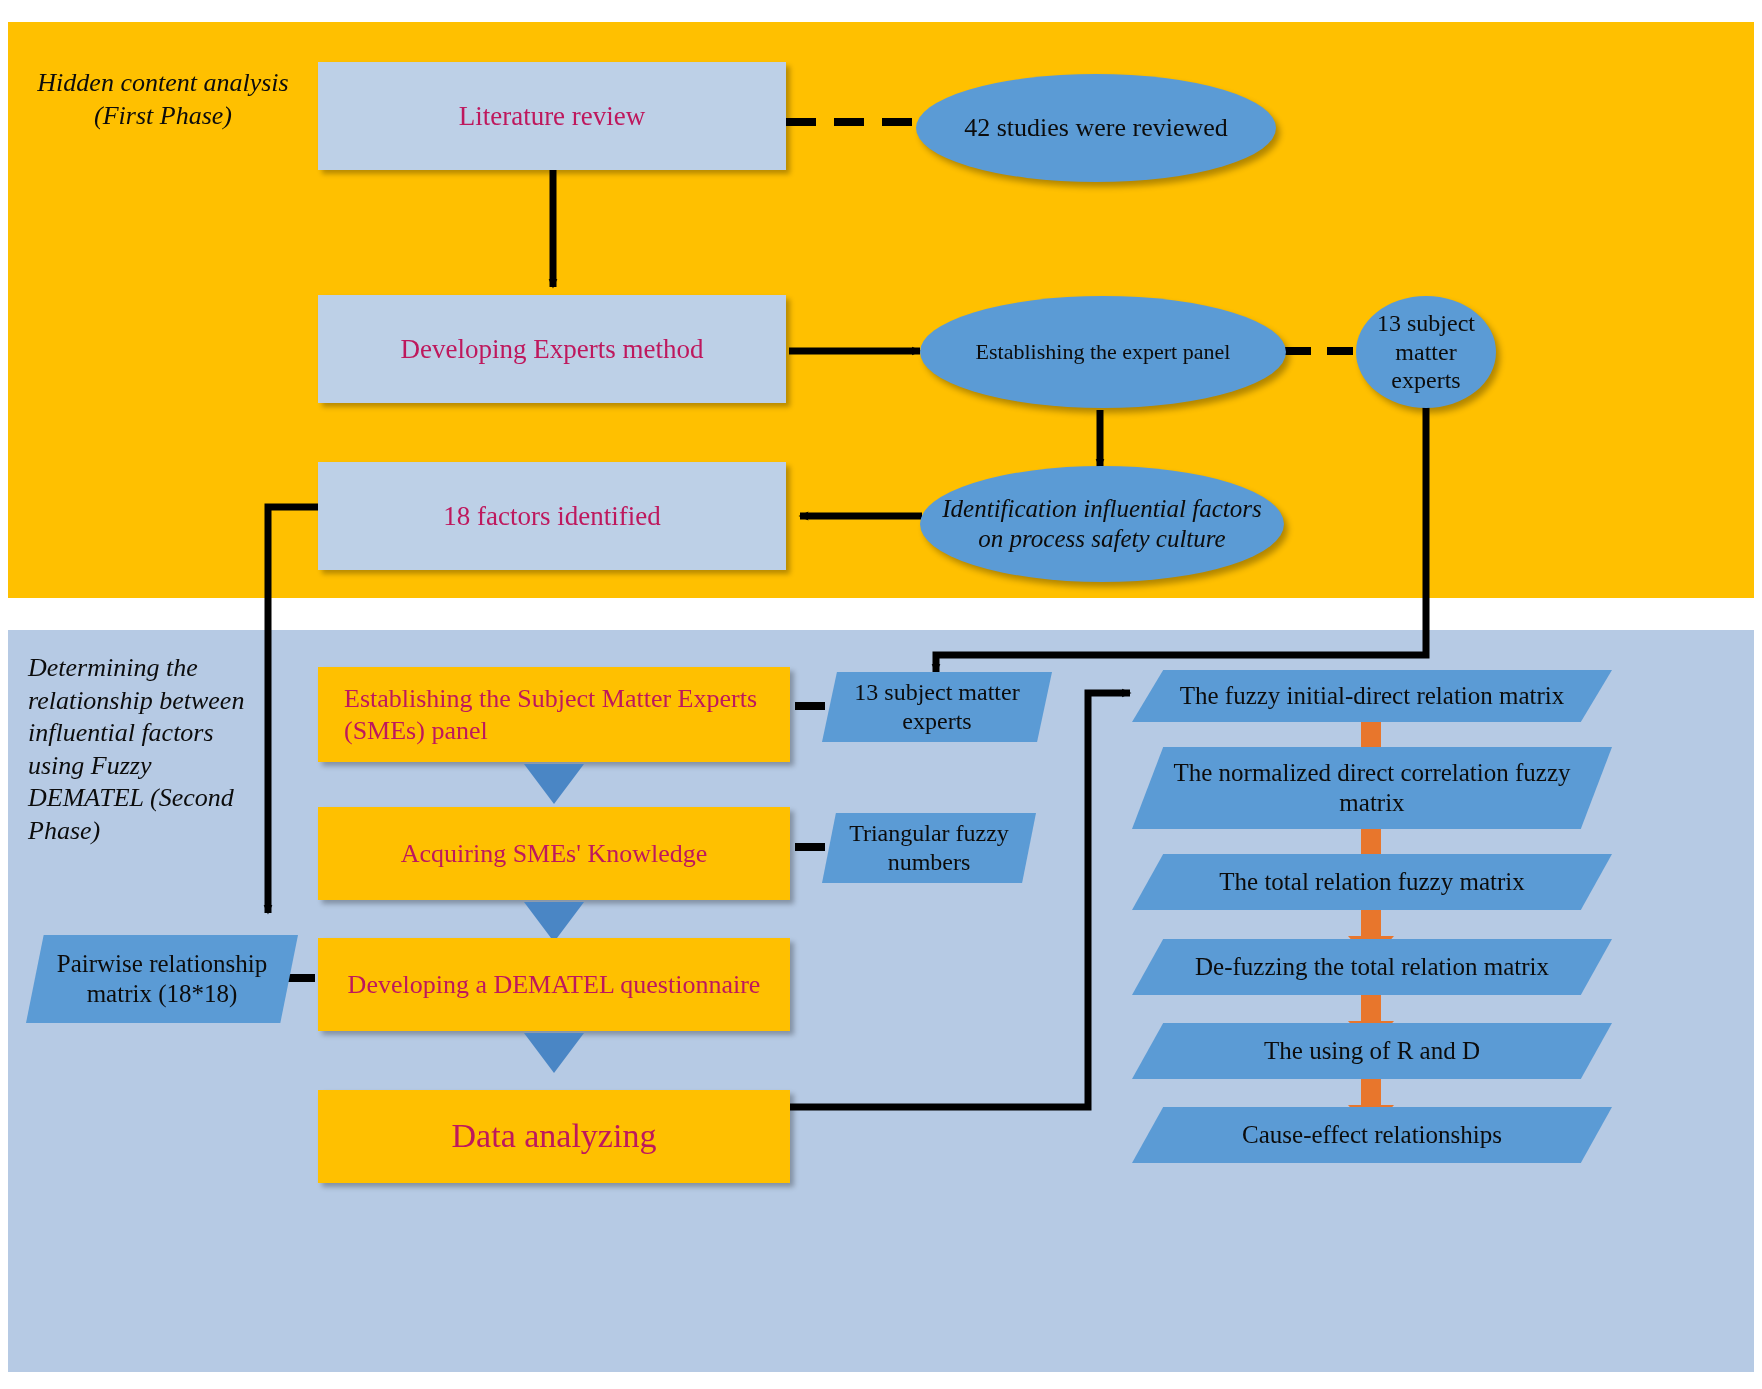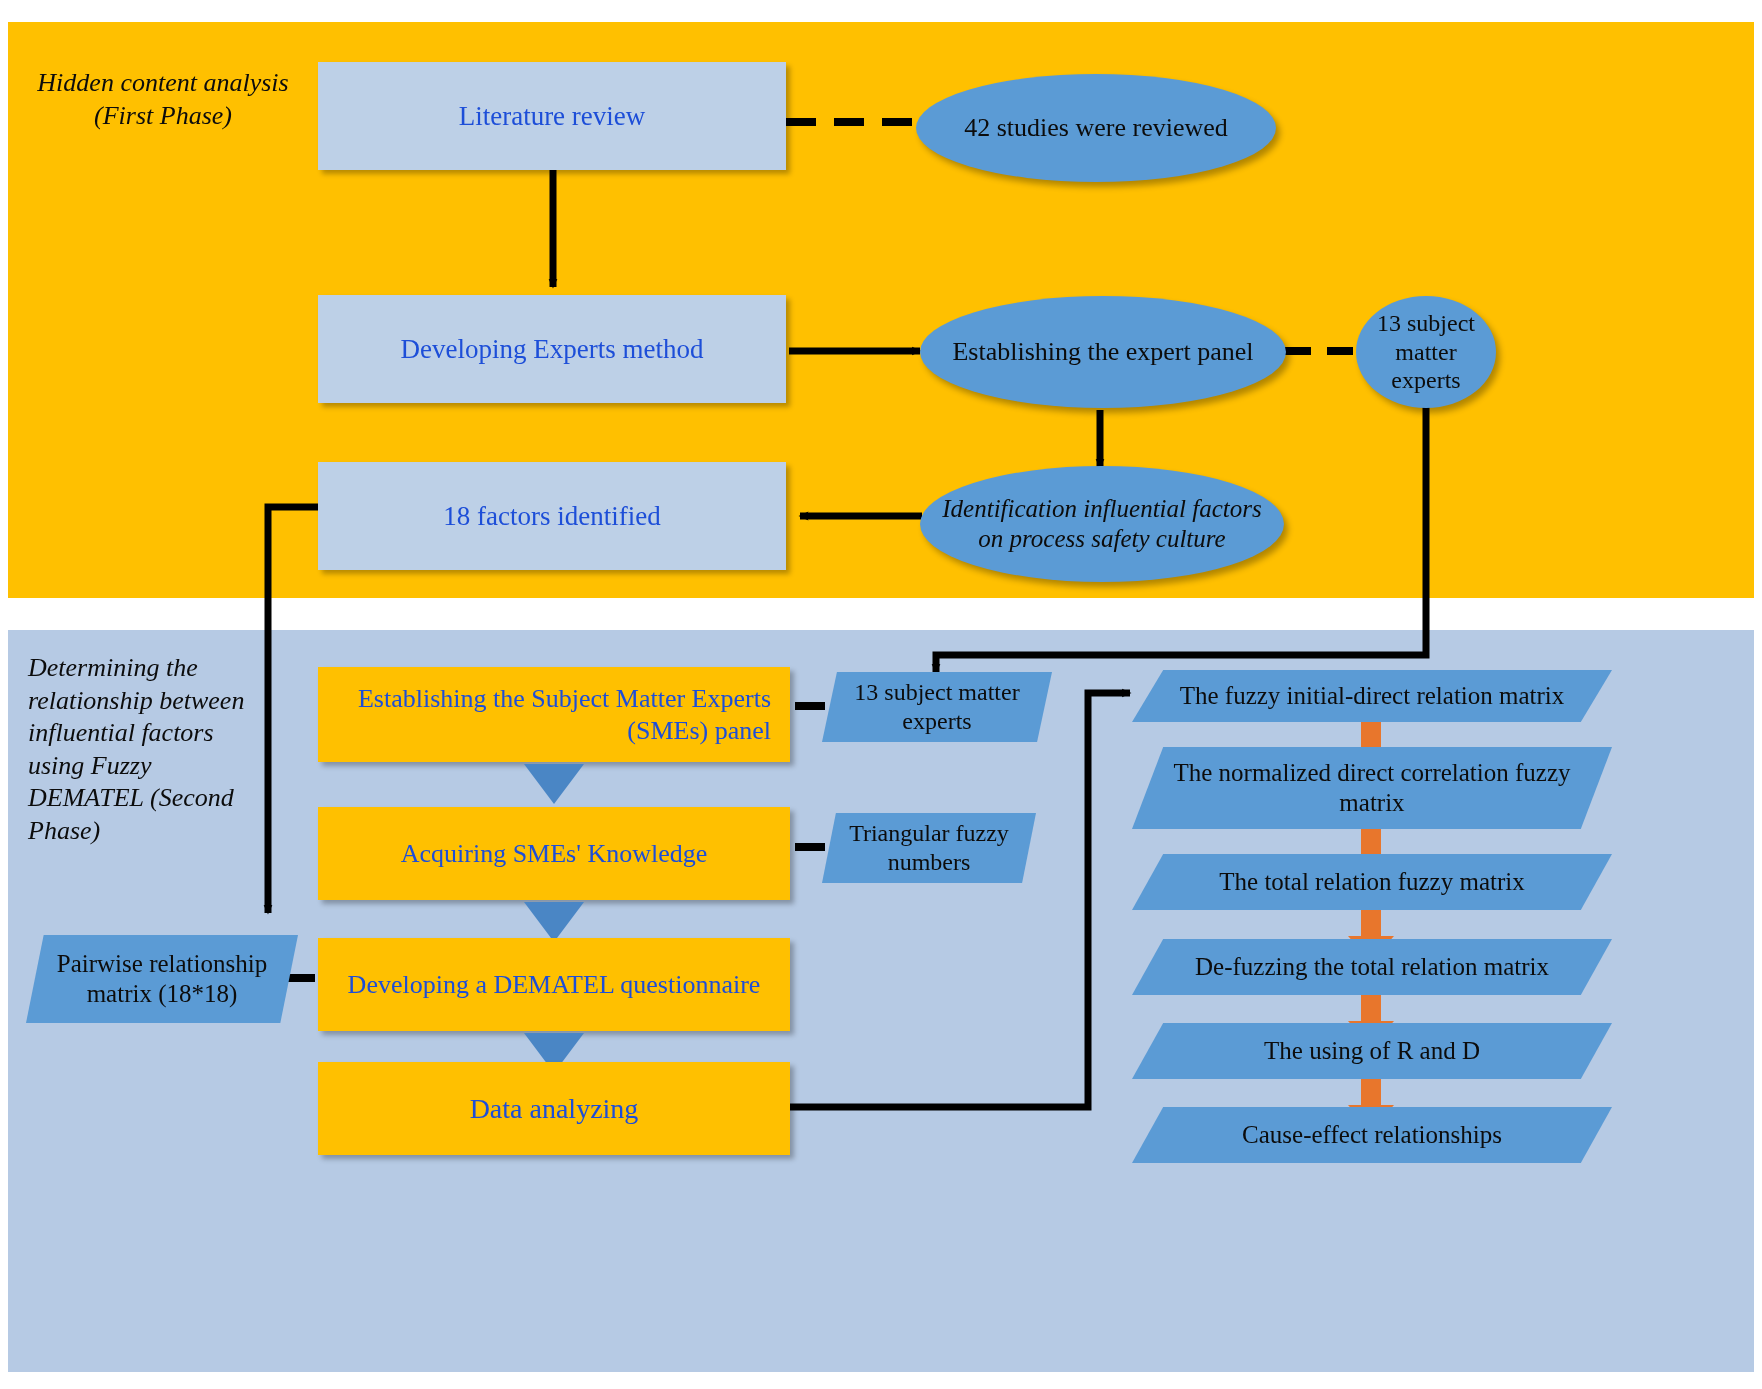--- a/index.html
+++ b/index.html
@@ -9,21 +9,21 @@
   .phase{position:absolute;box-sizing:border-box;}
   #phase1{left:8px;top:22px;width:1746px;height:576px;background:#FFC000;}
   #phase2{left:8px;top:630px;width:1746px;height:742px;background:#B6CAE4;}
 
   .phase-label{position:absolute;font-style:italic;color:#0c0c0c;line-height:1.25;}
   #phase1-label{left:28px;top:55px;width:270px;text-align:center;font-size:26px;margin-top:12px;}
   #phase2-label{left:28px;top:652px;width:240px;font-size:26px;text-align:left;}
 
   
   .rect{position:absolute;box-sizing:border-box;display:flex;align-items:center;justify-content:center;
-        text-align:right;color:#1d4ed8;line-height:1.2;padding:4px 19px;
+        text-align:left;color:#be185d;line-height:1.2;padding:4px 26px;
         box-shadow:4px 4px 5px rgba(0,0,0,0.28);}
   .rect.blue{background:#BDD0E7;}
   .rect.yellow{background:#FFC000;font-weight:normal;}
   .ellipse{position:absolute;box-sizing:border-box;display:flex;align-items:center;justify-content:center;
         text-align:center;color:#0c0c0c;line-height:1.2;border-radius:50%;background:#5B9BD5;
         padding:0 18px;box-shadow:4px 5px 6px rgba(0,0,0,0.30);}
   .ellipse.ital{font-style:italic;}
   .para{position:absolute;box-sizing:border-box;display:flex;align-items:center;justify-content:center;
         text-align:center;color:#0c0c0c;line-height:1.2;background:#5B9BD5;
         padding:0 14px;filter:drop-shadow(4px 5px 4px rgba(0,0,0,0.28));}
@@ -81,38 +81,38 @@
 
     <polyline points="790,1107 1088,1107 1088,693 1130,693" fill="none" stroke="#000" stroke-width="7" marker-end="url(#ah)"></polyline>
   </svg>
 
   <div class="rect blue" style="left:318px;top:62px;width:468px;height:108px;font-size:27px;">Literature review</div>
 
   <div class="ellipse" style="left:916px;top:74px;width:360px;height:108px;font-size:26px;">42 studies were reviewed</div>
 
   <div class="rect blue" style="left:318px;top:295px;width:468px;height:108px;font-size:27px;">Developing Experts method</div>
 
-  <div class="ellipse" style="left:920px;top:296px;width:366px;height:112px;font-size:26px;">Establishing the expert panel</div>
+  <div class="ellipse" style="left:920px;top:296px;width:366px;height:112px;font-size:22px;">Establishing the expert panel</div>
 
   <div class="ellipse" style="left:1356px;top:296px;width:140px;height:112px;font-size:24px;">13 subject matter experts</div>
 
   <div class="ellipse ital" style="left:920px;top:466px;width:364px;height:116px;font-size:25px;">Identification influential factors on process safety culture</div>
 
   <div class="rect blue" style="left:318px;top:462px;width:468px;height:108px;font-size:27px;">18 factors identified</div>
 
   <div class="rect yellow" style="left:318px;top:667px;width:472px;height:95px;font-size:26px;">Establishing the Subject Matter Experts (SMEs) panel</div>
   <div class="tri-down" style="left:524px;top:764px;"></div>
 
   <div class="rect yellow" style="left:318px;top:807px;width:472px;height:93px;font-size:26px;">Acquiring SMEs' Knowledge</div>
   <div class="tri-down" style="left:524px;top:902px;"></div>
 
   <div class="rect yellow" style="left:318px;top:938px;width:472px;height:93px;font-size:26px;">Developing a DEMATEL questionnaire</div>
   <div class="tri-down" style="left:524px;top:1033px;"></div>
 
-  <div class="rect yellow" style="left:318px;top:1062px;width:472px;height:93px;font-size:28px;">Data analyzing</div>
+  <div class="rect yellow" style="left:318px;top:1090px;width:472px;height:93px;font-size:34px;">Data analyzing</div>
 
   <div class="para skew" style="left:822px;top:672px;width:230px;height:70px;font-size:24px;">13 subject matter experts</div>
 
   <div class="para skew" style="left:822px;top:813px;width:214px;height:70px;font-size:24px;">Triangular fuzzy numbers</div>
 
   <div class="para skew" style="left:26px;top:935px;width:272px;height:88px;font-size:25px;">Pairwise relationship matrix (18*18)</div>
 
   <div class="para skew" style="left:1132px;top:670px;width:480px;height:52px;font-size:25px;">The fuzzy initial-direct relation matrix</div>
   <svg class="orange-arrow" style="left:1348px;top:722px;" viewBox="0 0 46 52">
     <polygon points="13,0 33,0 33,26 46,26 23,52 0,26 13,26" fill="#E8762C"></polygon>

